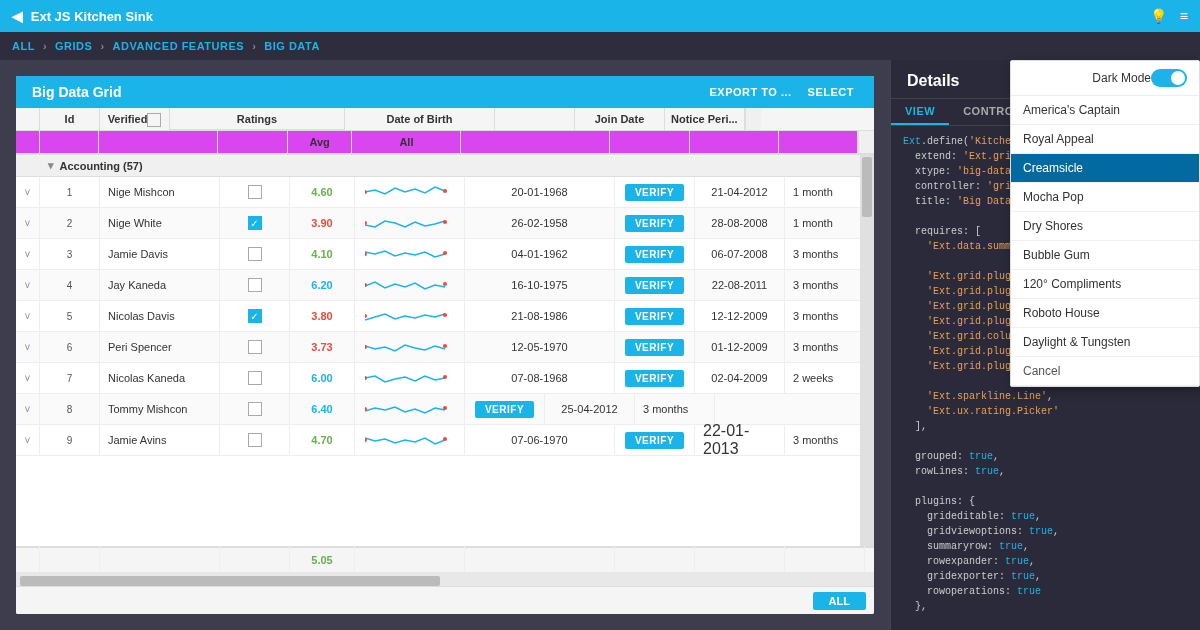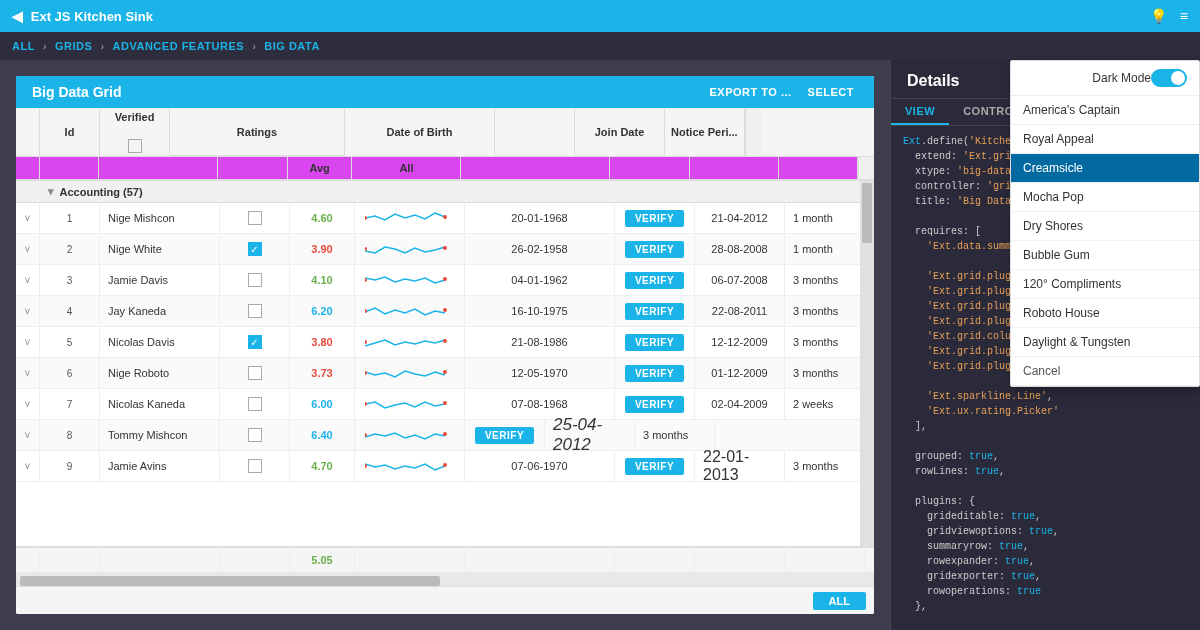--- a/index.html
+++ b/index.html
@@ -423,21 +423,21 @@
         <span id="grid-title">Big Data Grid</span>
         <div id="grid-header-btns">
           <button class="header-btn">EXPORT TO ...</button>
           <button class="header-btn">SELECT</button>
         </div>
       </div>
 
       <div class="col-headers-row1">
         <div class="ch" style="width:24px;"></div>
         <div class="ch" style="width:60px;">Id</div>
-        <div class="ch" style="width:70px;flex-direction:column;gap:14px;">
+        <div class="ch" style="width:70px;flex-direction:row;">
           <span>Verified</span>
           <div style="width:14px;height:14px;border:1px solid #aaa;margin-top:2px;"></div>
         </div>
 
         <div class="ch ratings-span" style="width:175px;border-bottom:1px solid #ddd;">
           <span>Ratings</span>
         </div>
         <div class="ch" style="width:150px;">Date of Birth</div>
         <div class="ch" style="width:80px;"></div>
         <div class="ch" style="width:90px;">Join Date</div>
@@ -586,21 +586,21 @@
         <button class="verify-btn">VERIFY</button>
       </div>
       <div class="cell" style="width:90px;font-size:11px;">12-12-2009</div>
       <div class="cell left" style="width:80px;font-size:11px;">3 months</div>
     </div>
               <div class="data-row alt">
       <div class="cell" style="width:24px;">
         <span class="expand-arrow">˅</span>
       </div>
       <div class="cell" style="width:60px;font-size:10px;color:#555;">6</div>
-      <div class="cell left" style="width:120px;">Nige Roboto</div>
+      <div class="cell left" style="width:120px;">Peri Spencer</div>
       <div class="cell" style="width:70px;">
                   <div class="cell-checkbox"></div>
                 </div>
       <div class="cell rating-med" style="width:65px;">3.73</div>
       <div class="cell" style="width:110px;padding:2px 4px;">
         <svg width="90" height="20">
           <polyline points="0,9  10,12  20,10  30,14  40,8  50,11  60,13  70,9  80,12 " fill="none" stroke="#1bb4e8" stroke-width="1.5"></polyline>
           <circle cx="0" cy="10" r="2" fill="#e74c3c"></circle>
           <circle cx="80" cy="9" r="2" fill="#e74c3c"></circle>
         </svg>
@@ -649,21 +649,21 @@
       <div class="cell" style="width:110px;padding:2px 4px;">
         <svg width="90" height="20">
           <polyline points="0,12  10,9  20,11  30,8  40,13  50,10  60,14  70,9  80,11 " fill="none" stroke="#1bb4e8" stroke-width="1.5"></polyline>
           <circle cx="0" cy="10" r="2" fill="#e74c3c"></circle>
           <circle cx="80" cy="9" r="2" fill="#e74c3c"></circle>
         </svg>
       </div>
       <div class="cell" style="width:80px;">
         <button class="verify-btn">VERIFY</button>
       </div>
-      <div class="cell" style="width:90px;font-size:17px;font-style:italic;">25-04-2012</div>
+      <div class="cell" style="width:90px;font-size:11px;">25-04-2012</div>
       <div class="cell left" style="width:80px;font-size:11px;">3 months</div>
     </div>
               <div class="data-row">
       <div class="cell" style="width:24px;">
         <span class="expand-arrow">˅</span>
       </div>
       <div class="cell" style="width:60px;font-size:10px;color:#555;">9</div>
       <div class="cell left" style="width:120px;">Jamie Avins</div>
       <div class="cell" style="width:70px;">
                   <div class="cell-checkbox"></div>

